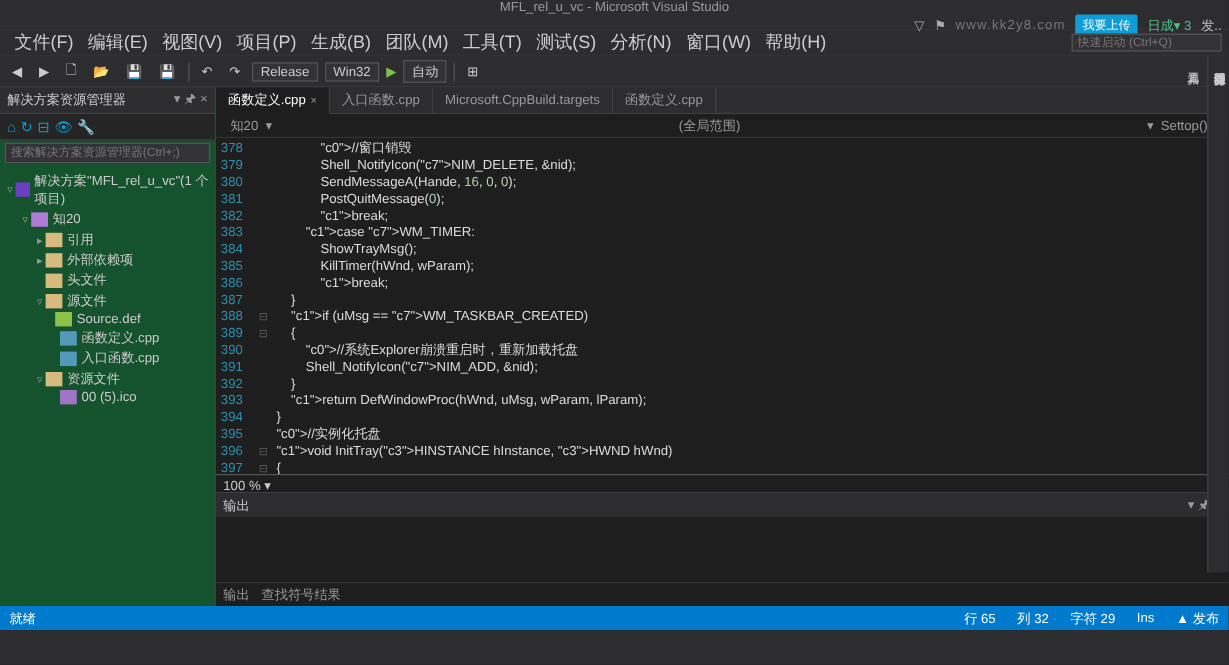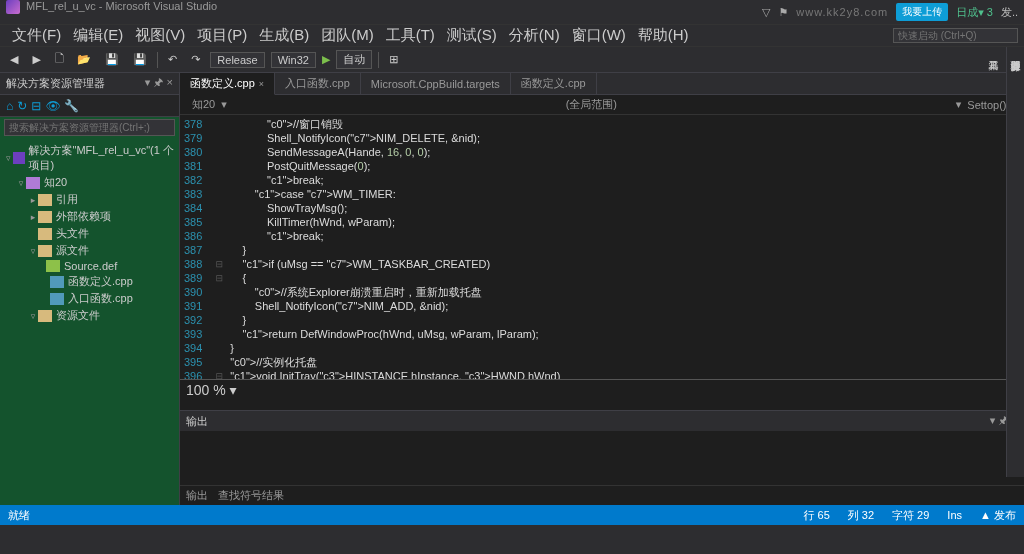--- a/index.html
+++ b/index.html
@@ -1,19 +1,19 @@
 <!DOCTYPE html>
 <html><head>
 <meta charset="utf-8">
 <style>
 * { margin: 0; padding: 0; box-sizing: border-box; font-family: "Segoe UI", "Microsoft YaHei", sans-serif; }
 body { background: #2d2d30; color: #ccc; width: 1024px; height: 554px; overflow: hidden; font-size: 11px; position: relative; }
 
 
-.titlebar { height: 25px; background: #2d2d30; display: flex; padding: 0 6px; border-bottom: 1px solid #333; }
+.titlebar { height: 25px; background: #2d2d30; display: flex; align-items: center; padding: 0 6px; border-bottom: 1px solid #333; flex-direction: column; }
 .titlebar .icon { width: 14px; height: 14px; background: linear-gradient(135deg,#6c3fbf,#c96dcf); border-radius: 2px; margin-right: 6px; }
 .titlebar .title { font-size: 11px; color: #999; }
 .titlebar .right { margin-left: auto; display: flex; align-items: center; gap: 8px; font-size: 11px; color: #aaa; }
 .titlebar .watermark { color: #777; letter-spacing: 1px; }
 .titlebar .badge { background: #0e9dd6; color: #fff; padding: 2px 6px; border-radius: 2px; font-size: 10px; }
 .titlebar .stat { color: #4fc08d; }
 .titlebar .n { color: #bbb; }
 
 
 .menubar { height: 22px; background: #2d2d30; display: flex; align-items: center; padding: 0 6px; border-bottom: 1px solid #333; }
@@ -60,21 +60,21 @@
 .crumb .center { flex: 1; text-align: center; }
 .editor { flex: 1; display: flex; overflow: hidden; font-family: Consolas, monospace; font-size: 11px; line-height: 14px; }
 .gutter { background: #1e1e1e; color: #2b91af; text-align: right; padding: 2px 10px 2px 4px; user-select: none; }
 .gutter div { height: 14px; }
 .margin { width: 14px; background: #1e1e1e; color: #555; padding: 2px 0; }
 .margin div { height: 14px; text-align: center; font-size: 9px; }
 .code { flex: 1; padding: 2px 4px; white-space: pre; color: #dcdcdc; overflow: hidden; }
 .code div { height: 14px; } 
 .c6 { color: #b5cea8; } 
 
-.status { height: 31px; border-top: 1px solid #555; background: #1e1e1e; color: #ccc; font-size: 14px; }
+.status { height: 15px; border-top: 1px solid #555; background: #1e1e1e; color: #ccc; font-size: 11px; }
 
 
 .output { height: 95px; background: #1e1e1e; border-top: 1px solid #3f3f46; display: flex; flex-direction: column; }
 .output .ohdr { height: 20px; background: #2d2d30; display: flex; align-items: center; padding: 0 6px; font-size: 11px; color: #ccc; }
 .output .ohdr .r { margin-left: auto; display: flex; gap: 4px; color: #999; }
 .output .obar { height: 22px; display: flex; align-items: center; padding: 0 6px; gap: 6px; font-size: 11px; color: #ccc; }
 .output .obar select { background: #333337; border: 1px solid #555; color: #ccc; font-size: 10px; padding: 1px 4px; width: 210px; }
 .output .body { flex: 1; background: #1e1e1e; }
 .output .otabs { height: 20px; display: flex; align-items: center; padding: 0 6px; gap: 10px; font-size: 11px; color: #999; border-top: 1px solid #333; }
 
@@ -197,20 +197,25 @@
    </div>
         <div class="row" style="padding-left:40px">
     <span class="arw"> </span>
     <span class="fico cpp"></span>
     <span>入口函数.cpp</span>
    </div>
         <div class="row" style="padding-left:28px">
     <span class="arw">▿</span>
     <span class="fico fldr"></span>
     <span>资源文件</span>
+   </div>
+        <div class="row" style="padding-left:40px">
+    <span class="arw"> </span>
+    <span class="fico ico"></span>
+    <span>00 (5).ico</span>
    </div>
       </div>
   </div>
 
   <div class="editorzone">
     <div class="tabs" id="tabs">
         <div class="tab active">
      <span>函数定义.cpp</span>
      <span class="x">×</span>
    </div>

